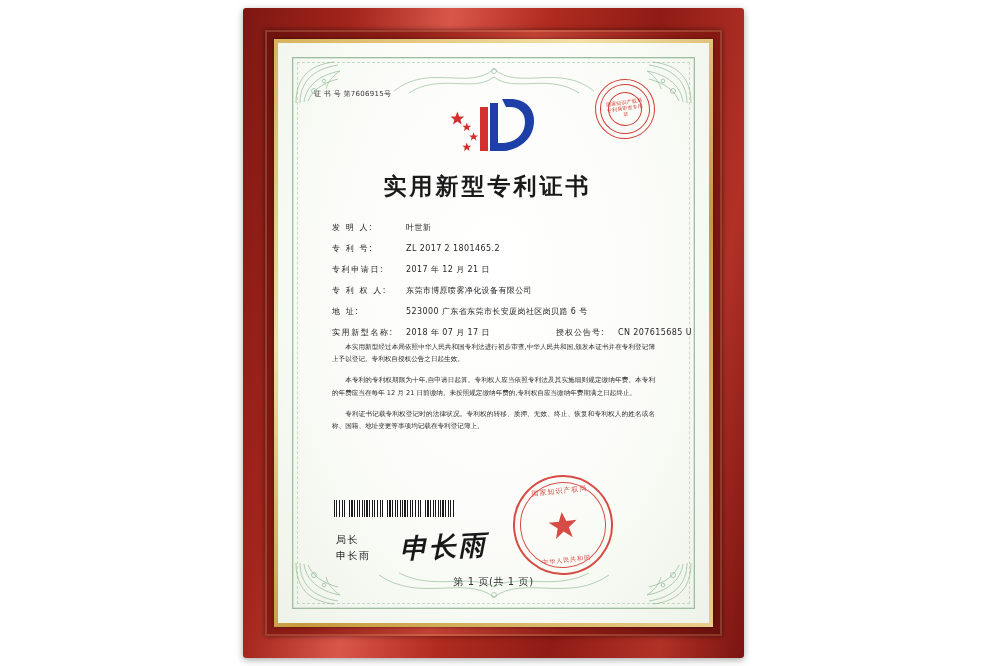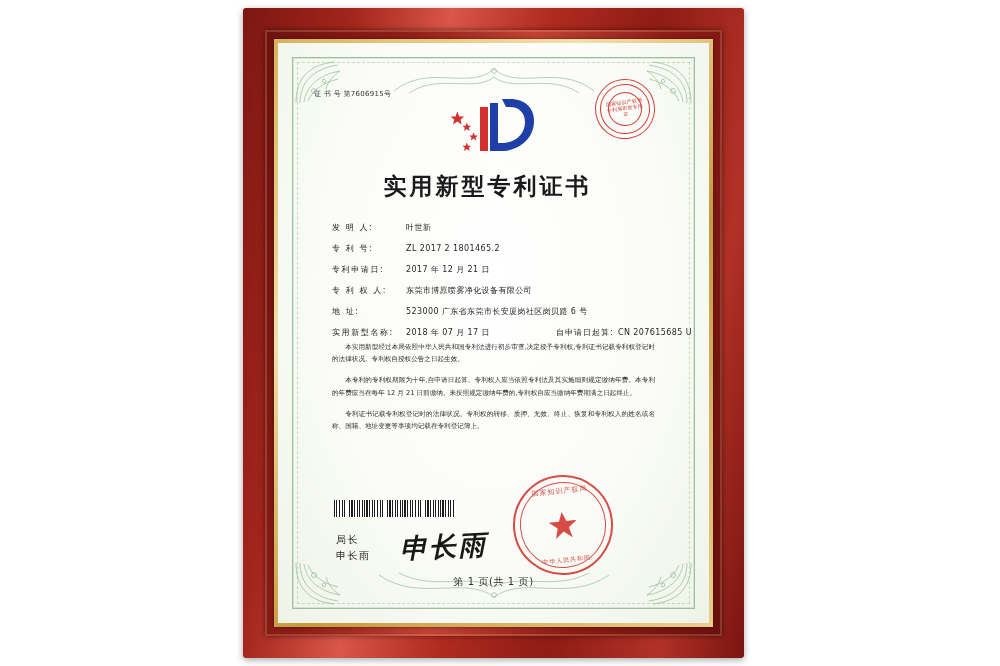--- a/index.html
+++ b/index.html
@@ -451,27 +451,27 @@
             <span class="field-label">专 利 权 人:</span>
             <span class="field-value">东莞市博原喷雾净化设备有限公司</span>
           </div>
           <div class="field-row">
             <span class="field-label">地 址:</span>
             <span class="field-value">523000 广东省东莞市长安厦岗社区岗贝路 6 号</span>
           </div>
           <div class="field-row dual">
             <span class="field-label">实用新型名称:</span>
             <span class="field-value">2018 年 07 月 17 日</span>
-            <span class="field-label2">自申请日起算:</span>
+            <span class="field-label2">授权公告号:</span>
             <span class="field-value2">CN 207615685 U</span>
           </div>
         </div>
 
         <div class="paragraphs">
-          <p>本实用新型经过本局依照中华人民共和国专利法进行初步审查,决定授予专利权,专利证书记载专利权登记时的法律状况。专利权自授权公告之日起生效。</p>
+          <p>本实用新型经过本局依照中华人民共和国专利法进行初步审查,中华人民共和国,颁发本证书并在专利登记簿上予以登记。专利权自授权公告之日起生效。</p>
           <p>本专利的专利权期限为十年,自申请日起算。专利权人应当依照专利法及其实施细则规定缴纳年费。本专利的年费应当在每年 12 月 21 日前缴纳。未按照规定缴纳年费的,专利权自应当缴纳年费期满之日起终止。</p>
           <p>专利证书记载专利权登记时的法律状况。专利权的转移、质押、无效、终止、恢复和专利权人的姓名或名称、国籍、地址变更等事项均记载在专利登记簿上。</p>
         </div>
 
         <div class="barcode"></div>
 
         <div class="sig-block">
           <div>局长</div>
           <div>申长雨</div>
         </div>

